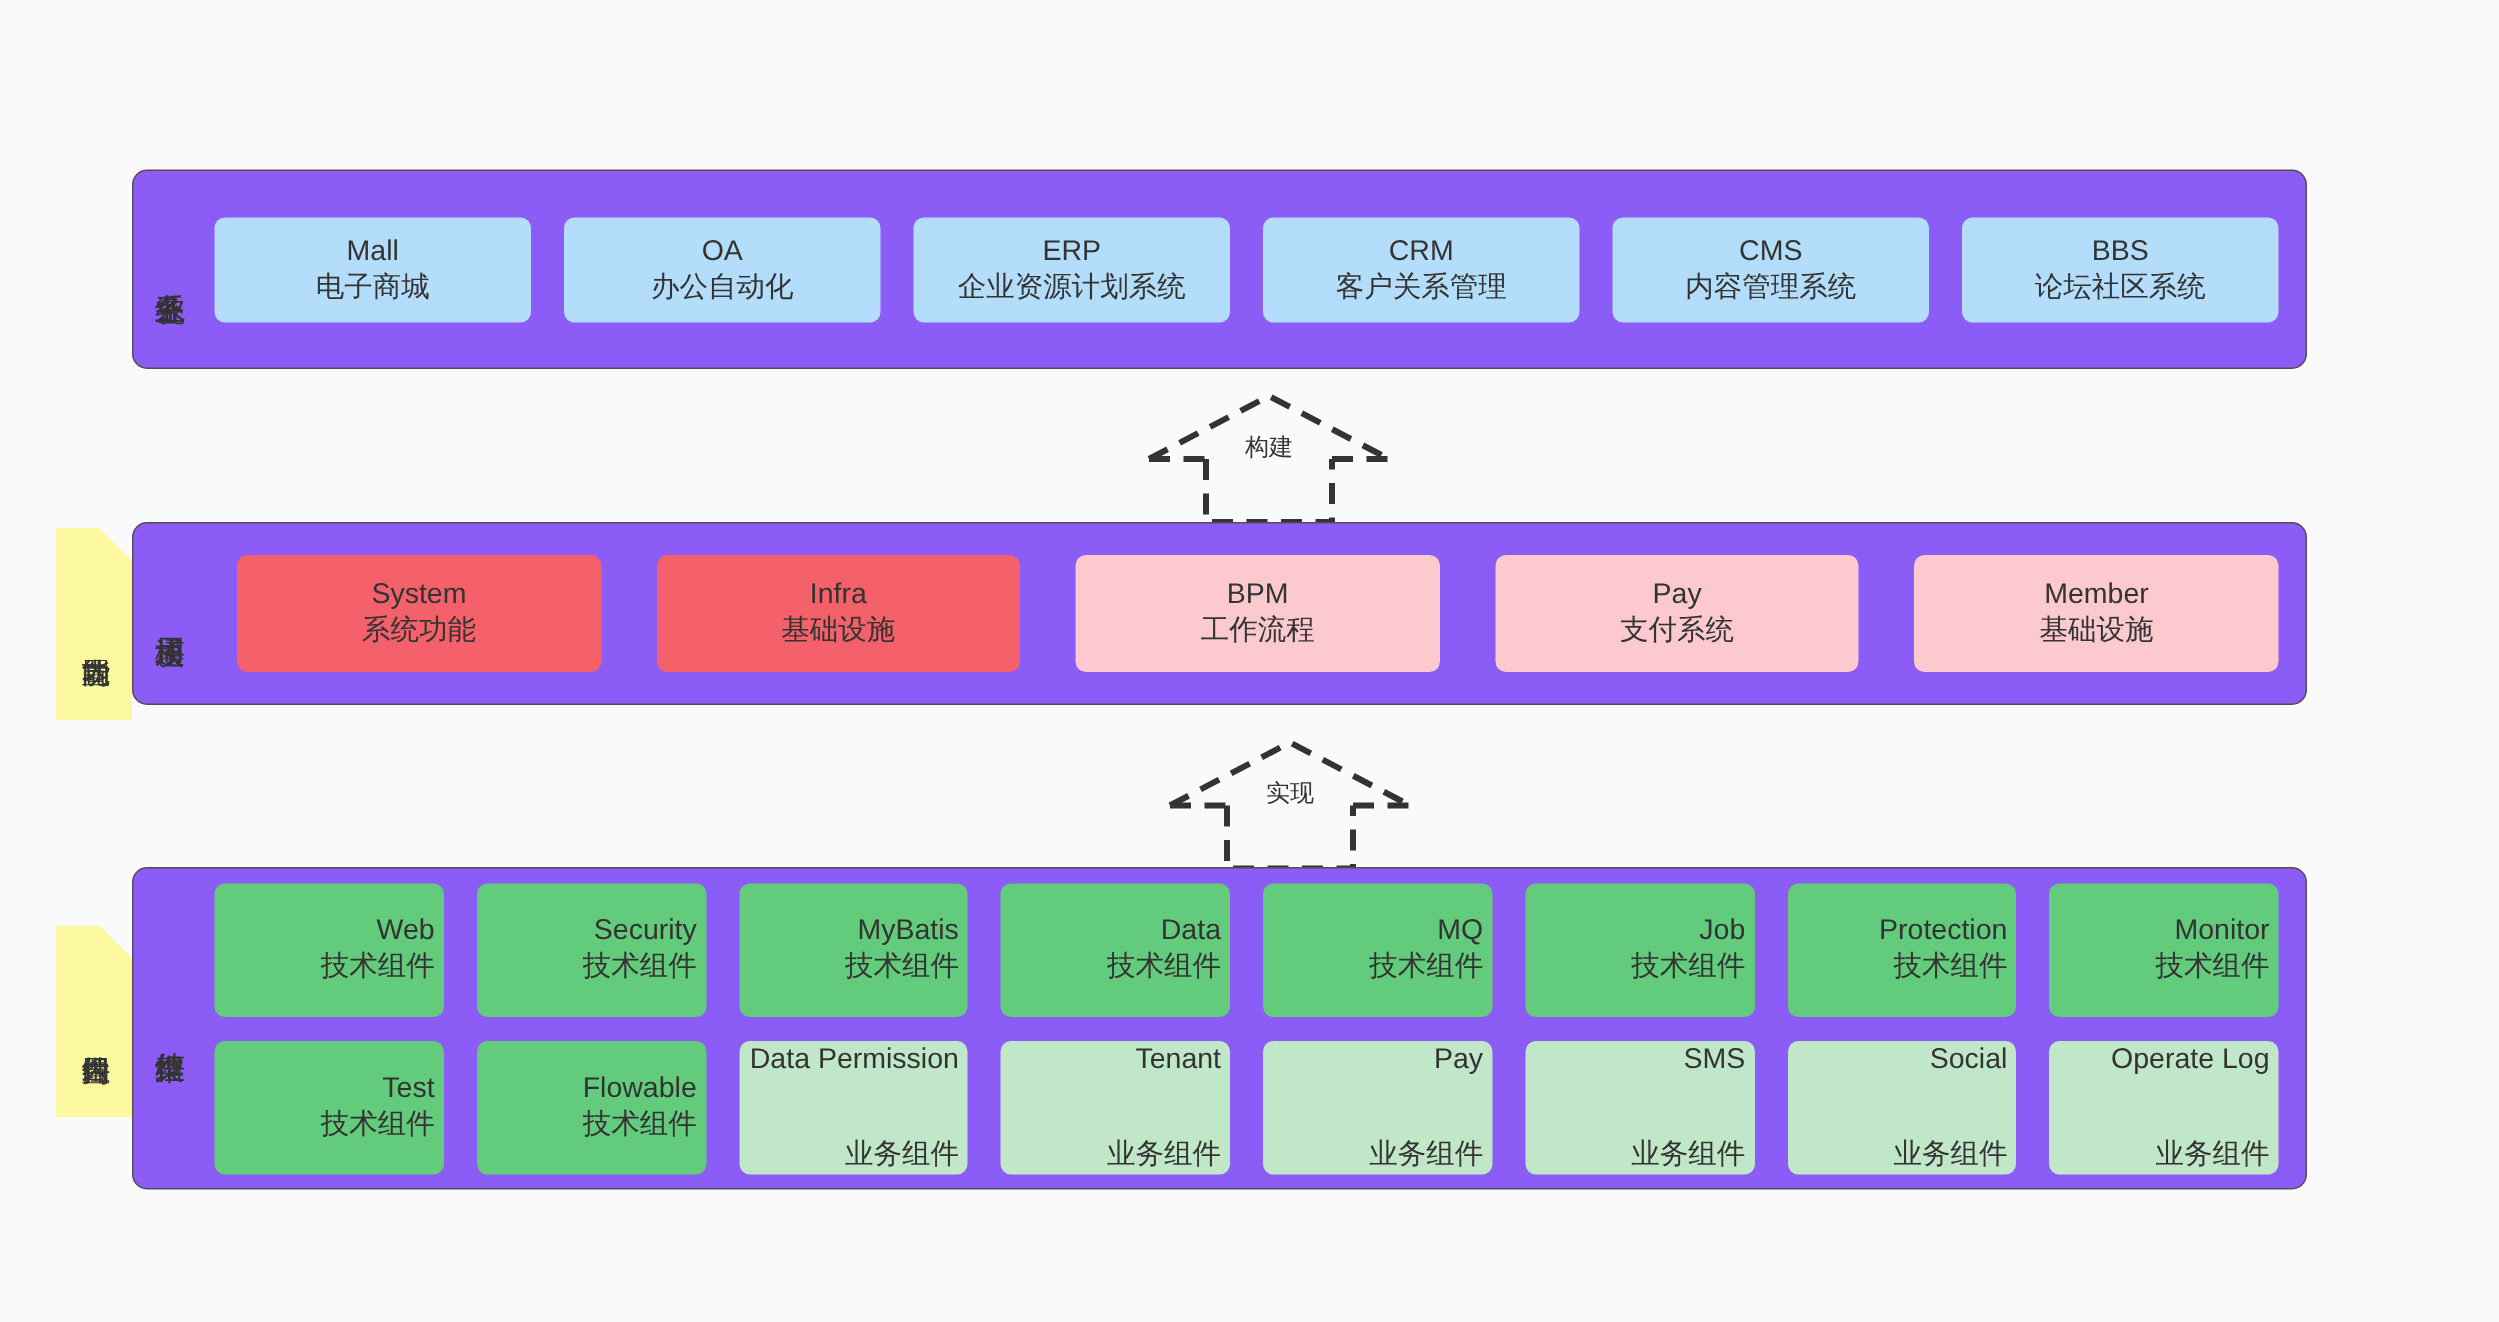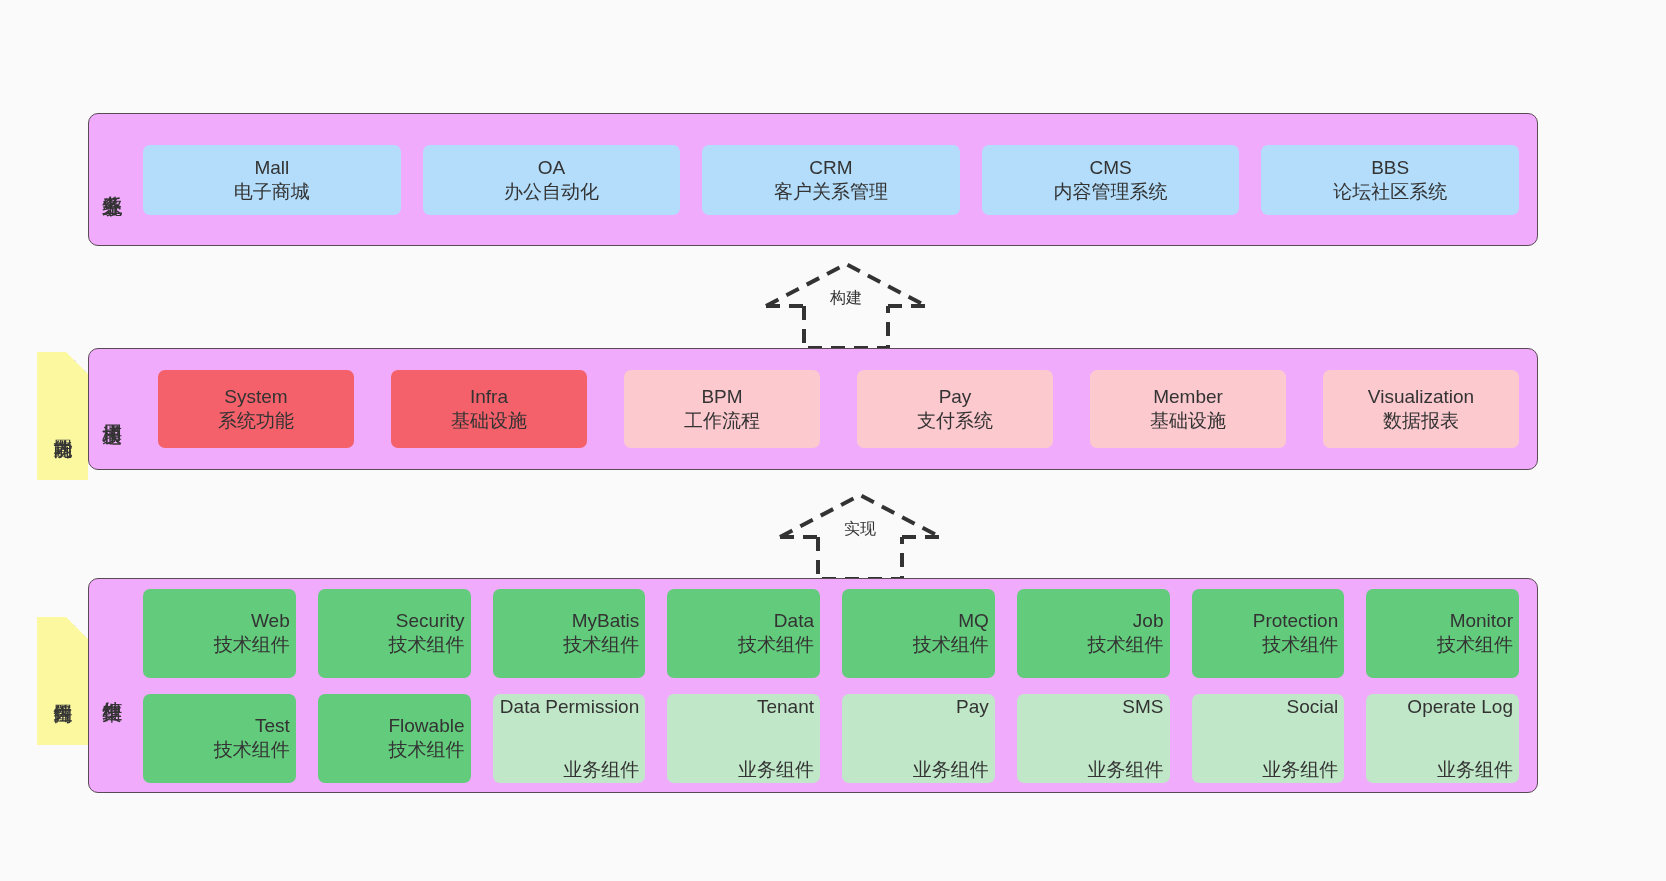--- a/index.html
+++ b/index.html
@@ -17,21 +17,21 @@
   }
 
   #canvas {
     position: absolute;
     inset: 0;
   }
 
   
   .layer {
     position: absolute;
-    background: #f0abfc;
+    background: #8b5cf6;
     border: 1.6px solid #5a4a55;
     border-radius: 10px;
     box-sizing: border-box;
     display: flex;
     align-items: stretch;
   }
 
   .layer-title {
     flex: 0 0 auto;
     width: 46px;
@@ -158,20 +158,24 @@
     <div class="layer-title">业务系统</div>
     <div class="layer-cells">
       <div class="cell-row">
         <div class="cell c-blue">
           <span class="l1">Mall</span>
           <span class="l2">电子商城</span>
         </div>
         <div class="cell c-blue">
           <span class="l1">OA</span>
           <span class="l2">办公自动化</span>
+        </div>
+        <div class="cell c-blue">
+          <span class="l1">ERP</span>
+          <span class="l2">企业资源计划系统</span>
         </div>
         <div class="cell c-blue">
           <span class="l1">CRM</span>
           <span class="l2">客户关系管理</span>
         </div>
         <div class="cell c-blue">
           <span class="l1">CMS</span>
           <span class="l2">内容管理系统</span>
         </div>
         <div class="cell c-blue">
@@ -212,24 +216,20 @@
           <span class="l2">工作流程</span>
         </div>
         <div class="cell c-pink">
           <span class="l1">Pay</span>
           <span class="l2">支付系统</span>
         </div>
         <div class="cell c-pink">
           <span class="l1">Member</span>
           <span class="l2">基础设施</span>
         </div>
-        <div class="cell c-pink">
-          <span class="l1">Visualization</span>
-          <span class="l2">数据报表</span>
-        </div>
       </div>
     </div>
   </div>
 
   <div class="uml-arrow" id="arrow-realize">
     <svg width="180" height="92" viewBox="0 0 180 92">
       <path d="M 10 48 L 90 6 L 170 48" fill="none" stroke="#333333" stroke-width="4" stroke-dasharray="14 9" stroke-linecap="butt"></path>
       <path d="M 48 48 L 48 90 L 132 90 L 132 48" fill="none" stroke="#333333" stroke-width="4" stroke-dasharray="14 9" stroke-linecap="butt"></path>
       <path d="M 10 48 L 48 48 M 132 48 L 170 48" fill="none" stroke="#333333" stroke-width="4" stroke-dasharray="14 9" stroke-linecap="butt"></path>
     </svg>

